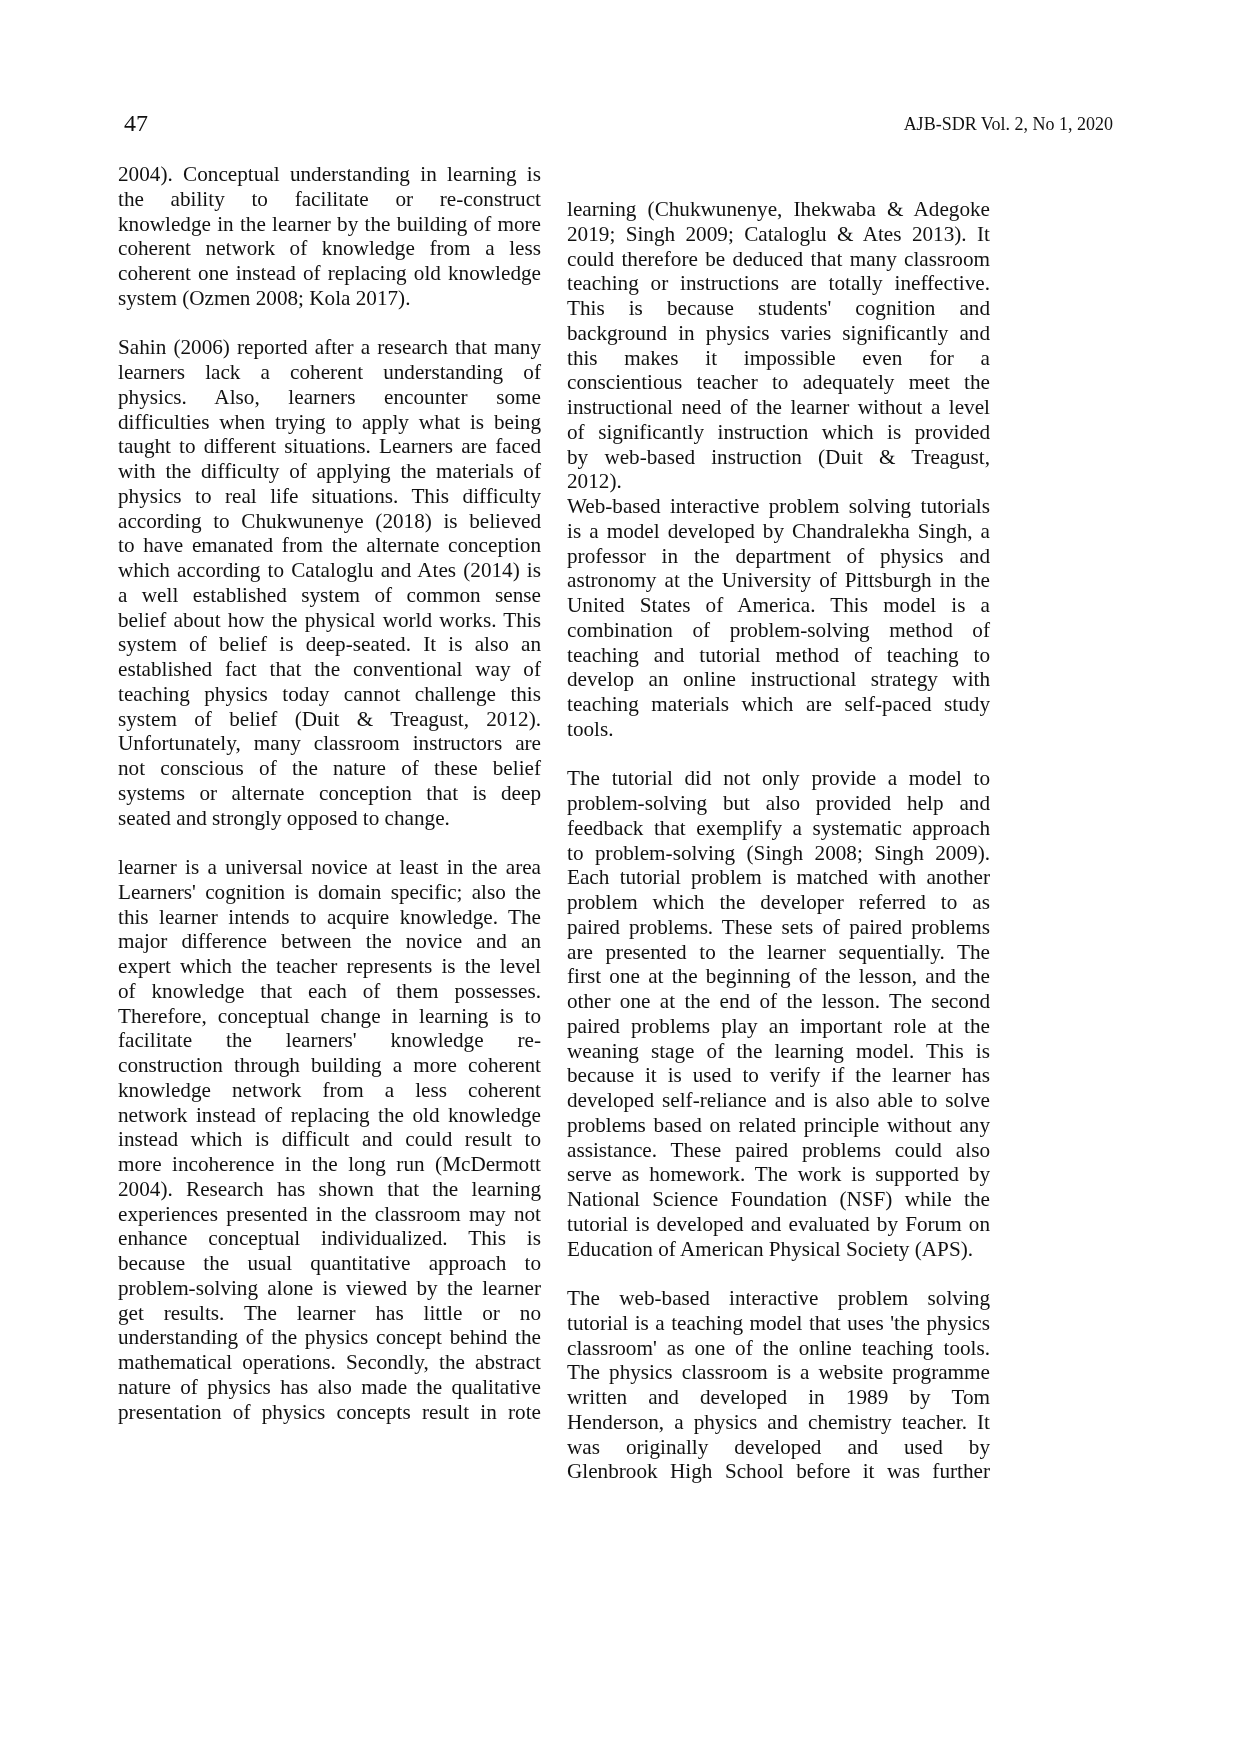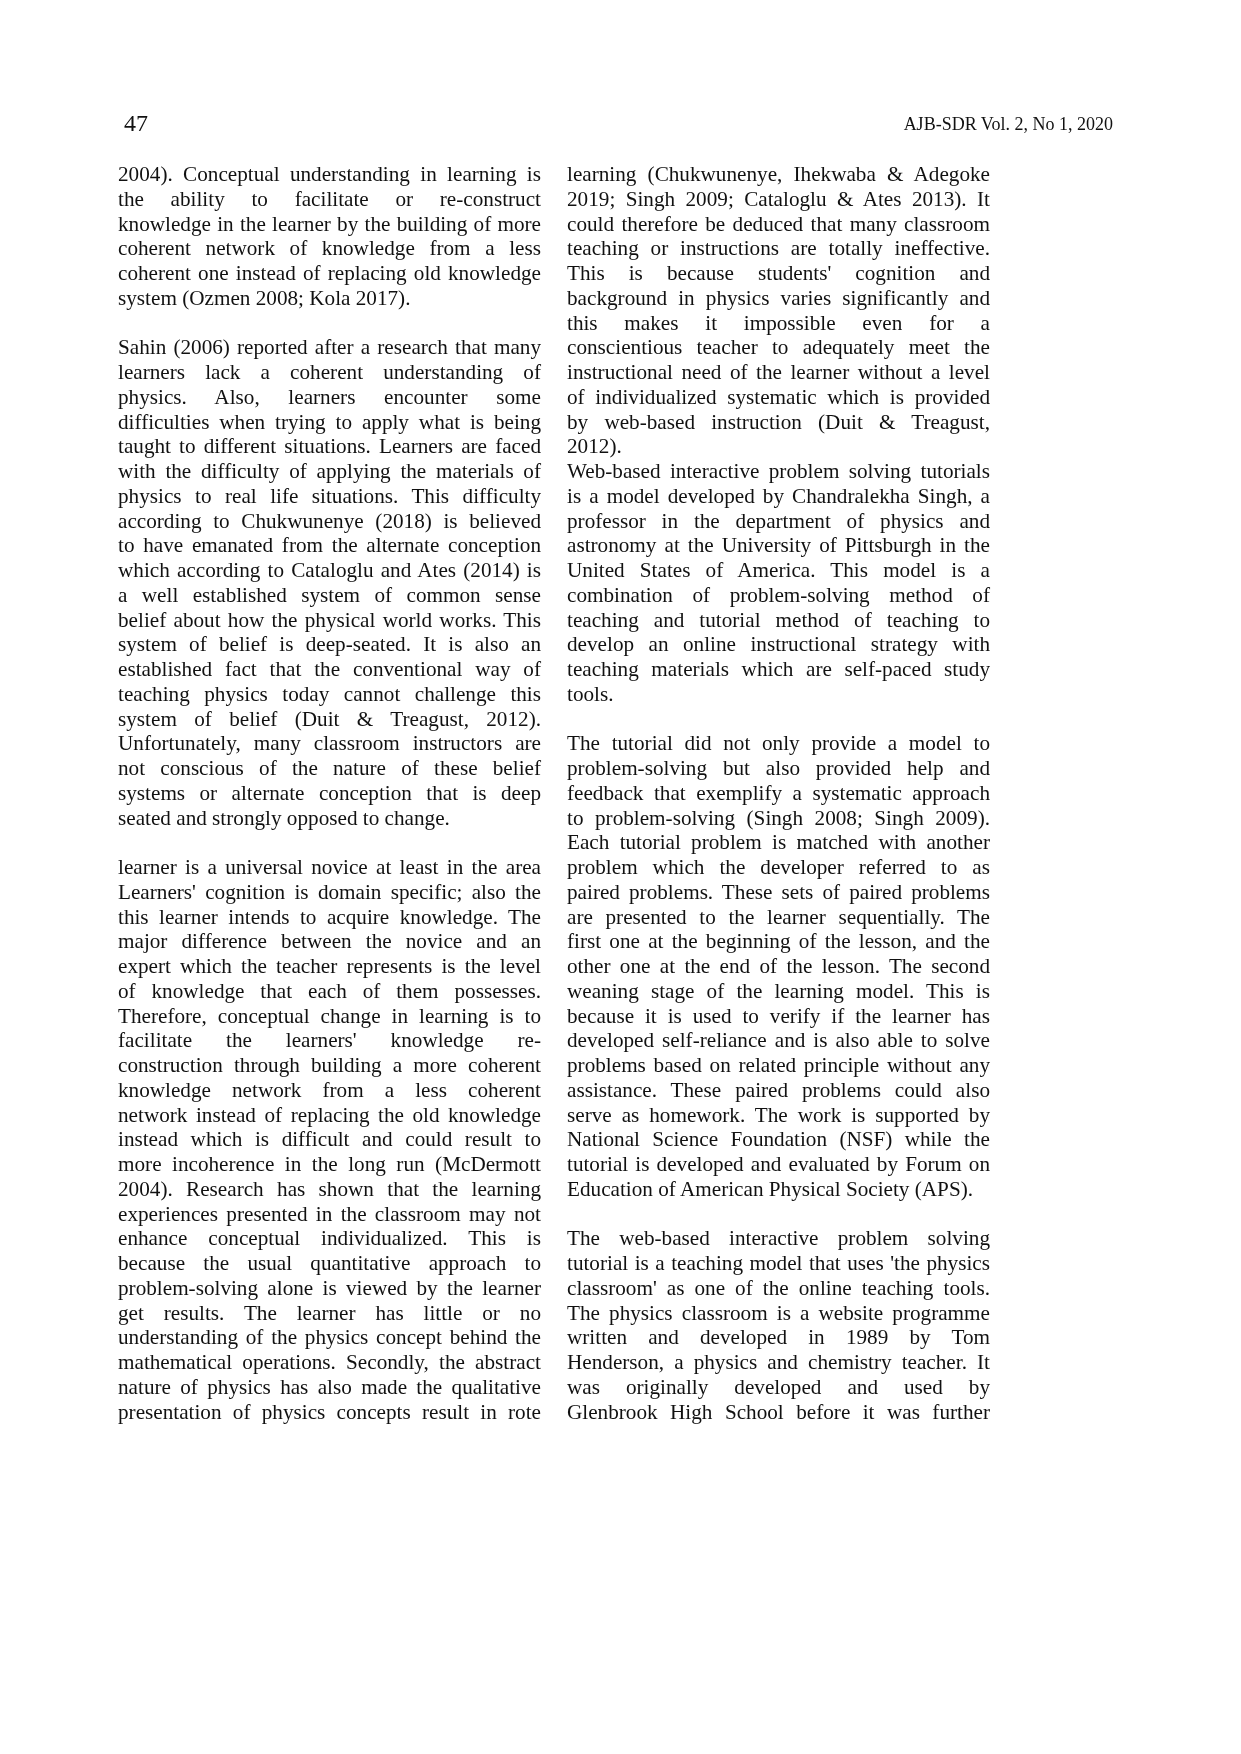--- a/index.html
+++ b/index.html
@@ -2,21 +2,21 @@
 <html><head>
 <meta charset="utf-8">
 <style>
   html, body { margin: 0; padding: 0; background: #ffffff; }
   body { width: 1241px; height: 1754px; position: relative; overflow: hidden;
          font-family: "Liberation Serif", "DejaVu Serif", serif; color: #111111; }
   .page-number { position: absolute; left: 124px; top: 110px; font-size: 24px; }
   .running-head { position: absolute; right: 128px; top: 114px; font-size: 18px; }
   .col { position: absolute; top: 162px; width: 423px; }
   .col-left { left: 118px; }
-  .col-right { left: 567px; }
+  .col-right { left: 567px; margin-top: 35px; }
   .line { height: 24.75px; line-height: 24.75px; font-size: 21.2px; white-space: nowrap;
           text-align: justify; text-align-last: justify; overflow: visible; }
   .line.last { text-align-last: left; }
   .blank { height: 24.75px; }
 </style>
 </head>
 <body>
 
 <div>
   <div class="page-number">47</div>
@@ -85,21 +85,21 @@
       <div>
         <div class="line">learning (Chukwunenye, Ihekwaba &amp; Adegoke</div>
         <div class="line">2019; Singh 2009; Cataloglu &amp; Ates 2013). It</div>
         <div class="line">could therefore be deduced that many classroom</div>
         <div class="line">teaching or instructions are totally ineffective.</div>
         <div class="line">This is because students' cognition and</div>
         <div class="line">background in physics varies significantly and</div>
         <div class="line">this makes it impossible even for a</div>
         <div class="line">conscientious teacher to adequately meet the</div>
         <div class="line">instructional need of the learner without a level</div>
-        <div class="line">of individualized systematic which is provided</div>
+        <div class="line">of significantly instruction which is provided</div>
         <div class="line">by web-based instruction (Duit &amp; Treagust,</div>
         <div class="line last">2012).</div>
       </div>
       <div>
         <div class="line">Web-based interactive problem solving tutorials</div>
         <div class="line">is a model developed by Chandralekha Singh, a</div>
         <div class="line">professor in the department of physics and</div>
         <div class="line">astronomy at the University of Pittsburgh in the</div>
         <div class="line">United States of America. This model is a</div>
         <div class="line">combination of problem-solving method of</div>
@@ -113,20 +113,21 @@
         <div class="line">The tutorial did not only provide a model to</div>
         <div class="line">problem-solving but also provided help and</div>
         <div class="line">feedback that exemplify a systematic approach</div>
         <div class="line">to problem-solving (Singh 2008; Singh 2009).</div>
         <div class="line">Each tutorial problem is matched with another</div>
         <div class="line">problem which the developer referred to as</div>
         <div class="line">paired problems. These sets of paired problems</div>
         <div class="line">are presented to the learner sequentially. The</div>
         <div class="line">first one at the beginning of the lesson, and the</div>
         <div class="line">other one at the end of the lesson. The second</div>
+        <div class="line">paired problems play an important role at the</div>
         <div class="line">weaning stage of the learning model. This is</div>
         <div class="line">because it is used to verify if the learner has</div>
         <div class="line">developed self-reliance and is also able to solve</div>
         <div class="line">problems based on related principle without any</div>
         <div class="line">assistance. These paired problems could also</div>
         <div class="line">serve as homework. The work is supported by</div>
         <div class="line">National Science Foundation (NSF) while the</div>
         <div class="line">tutorial is developed and evaluated by Forum on</div>
         <div class="line last">Education of American Physical Society (APS).</div>
       </div>

